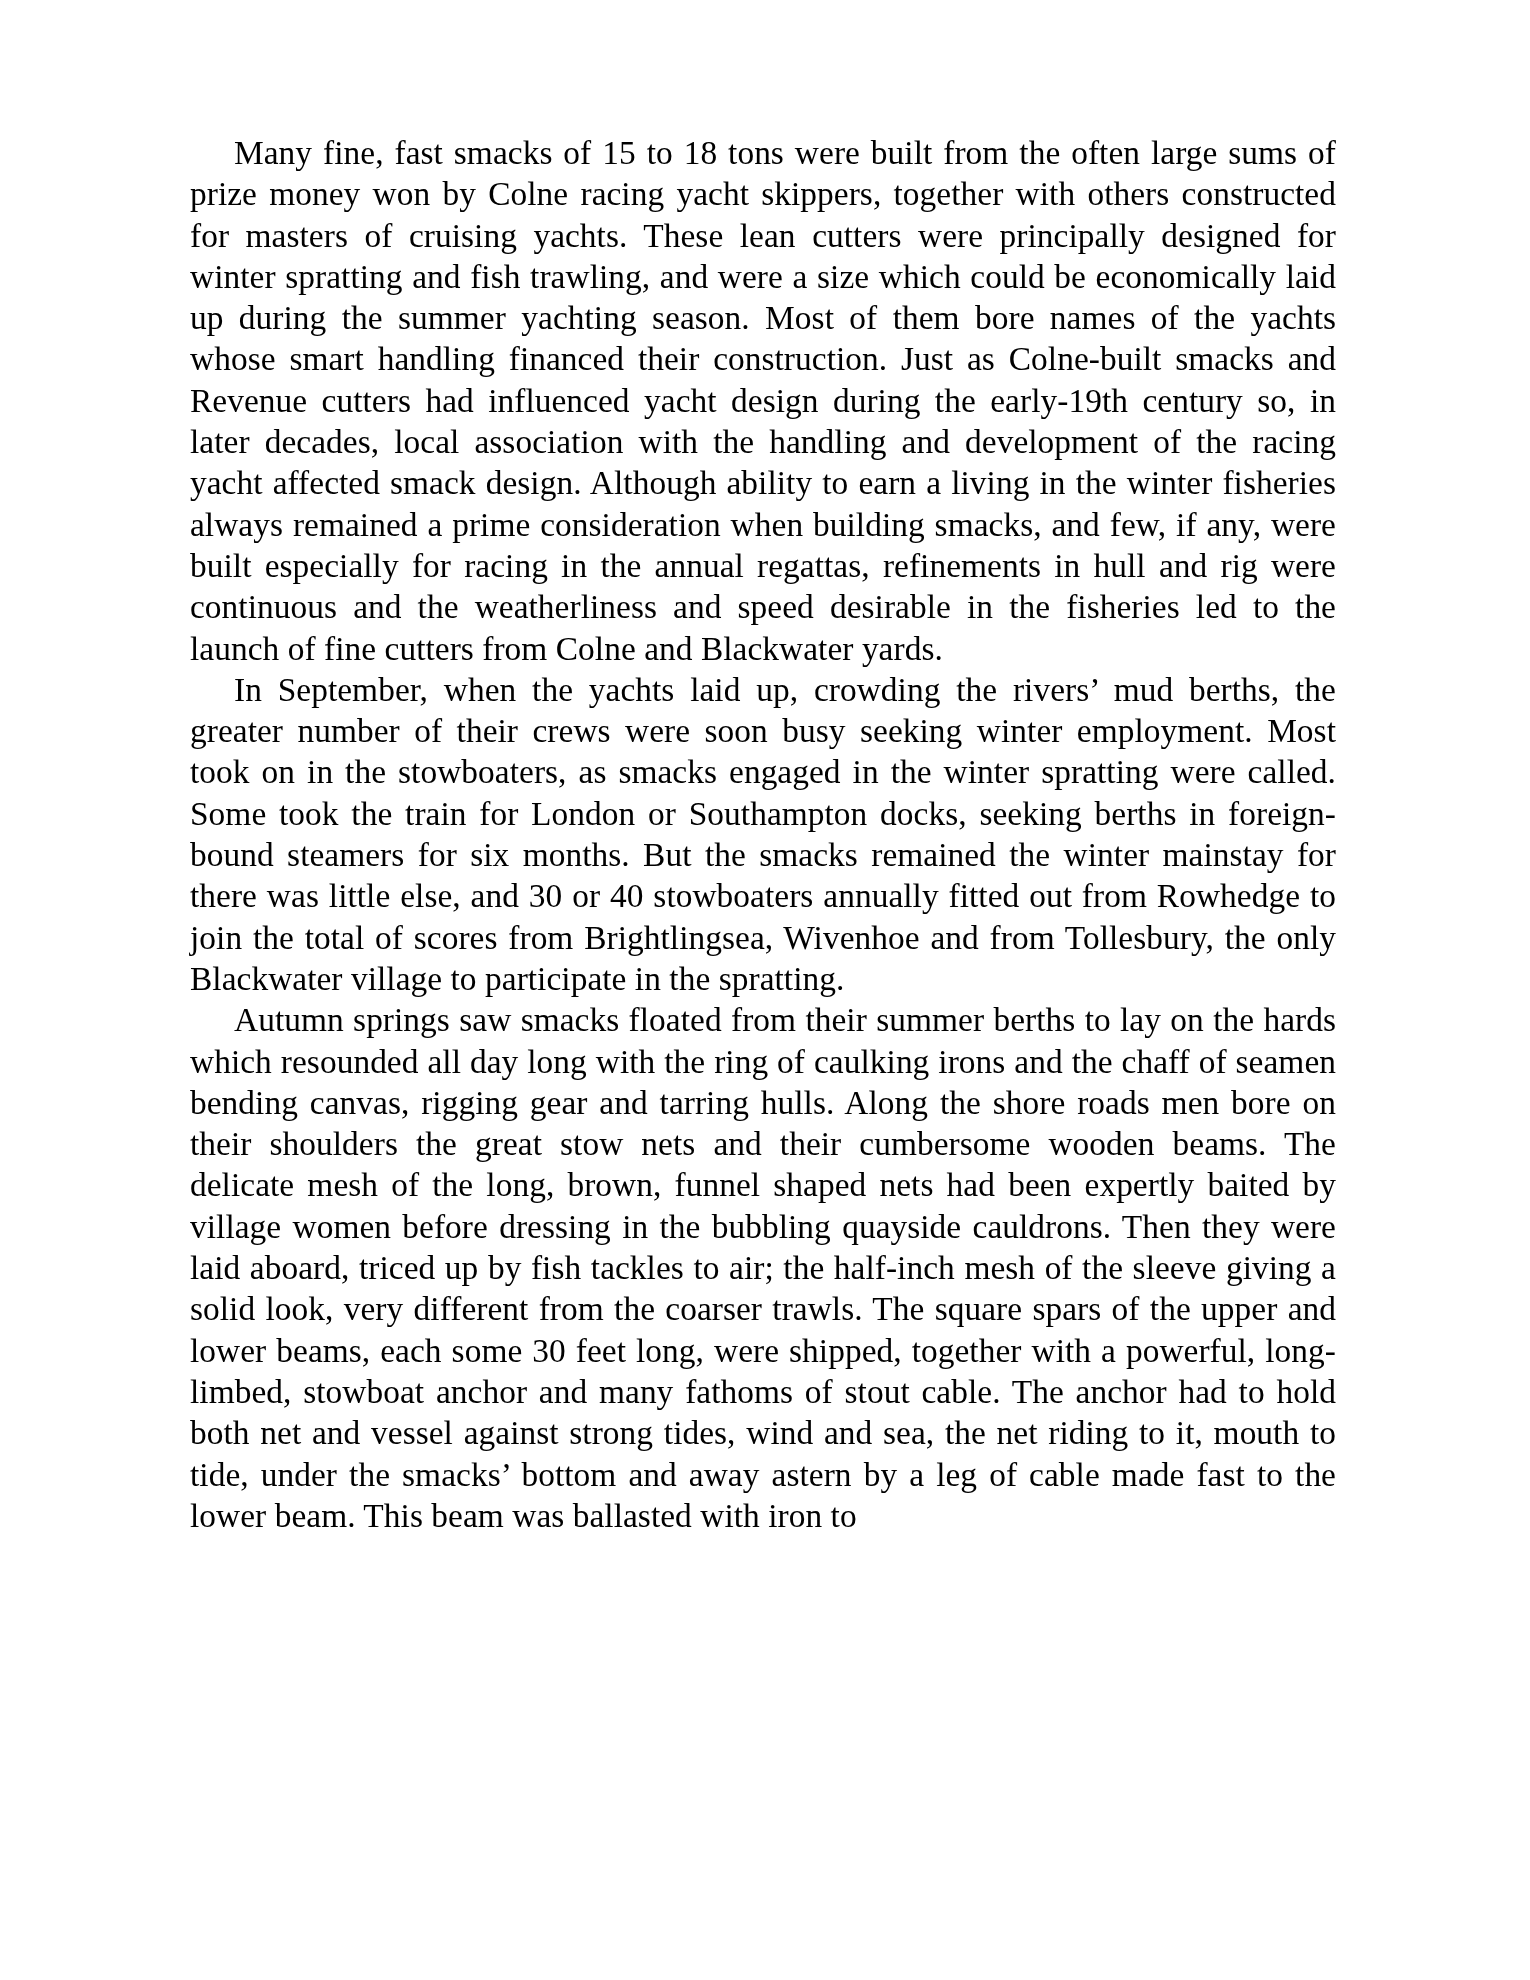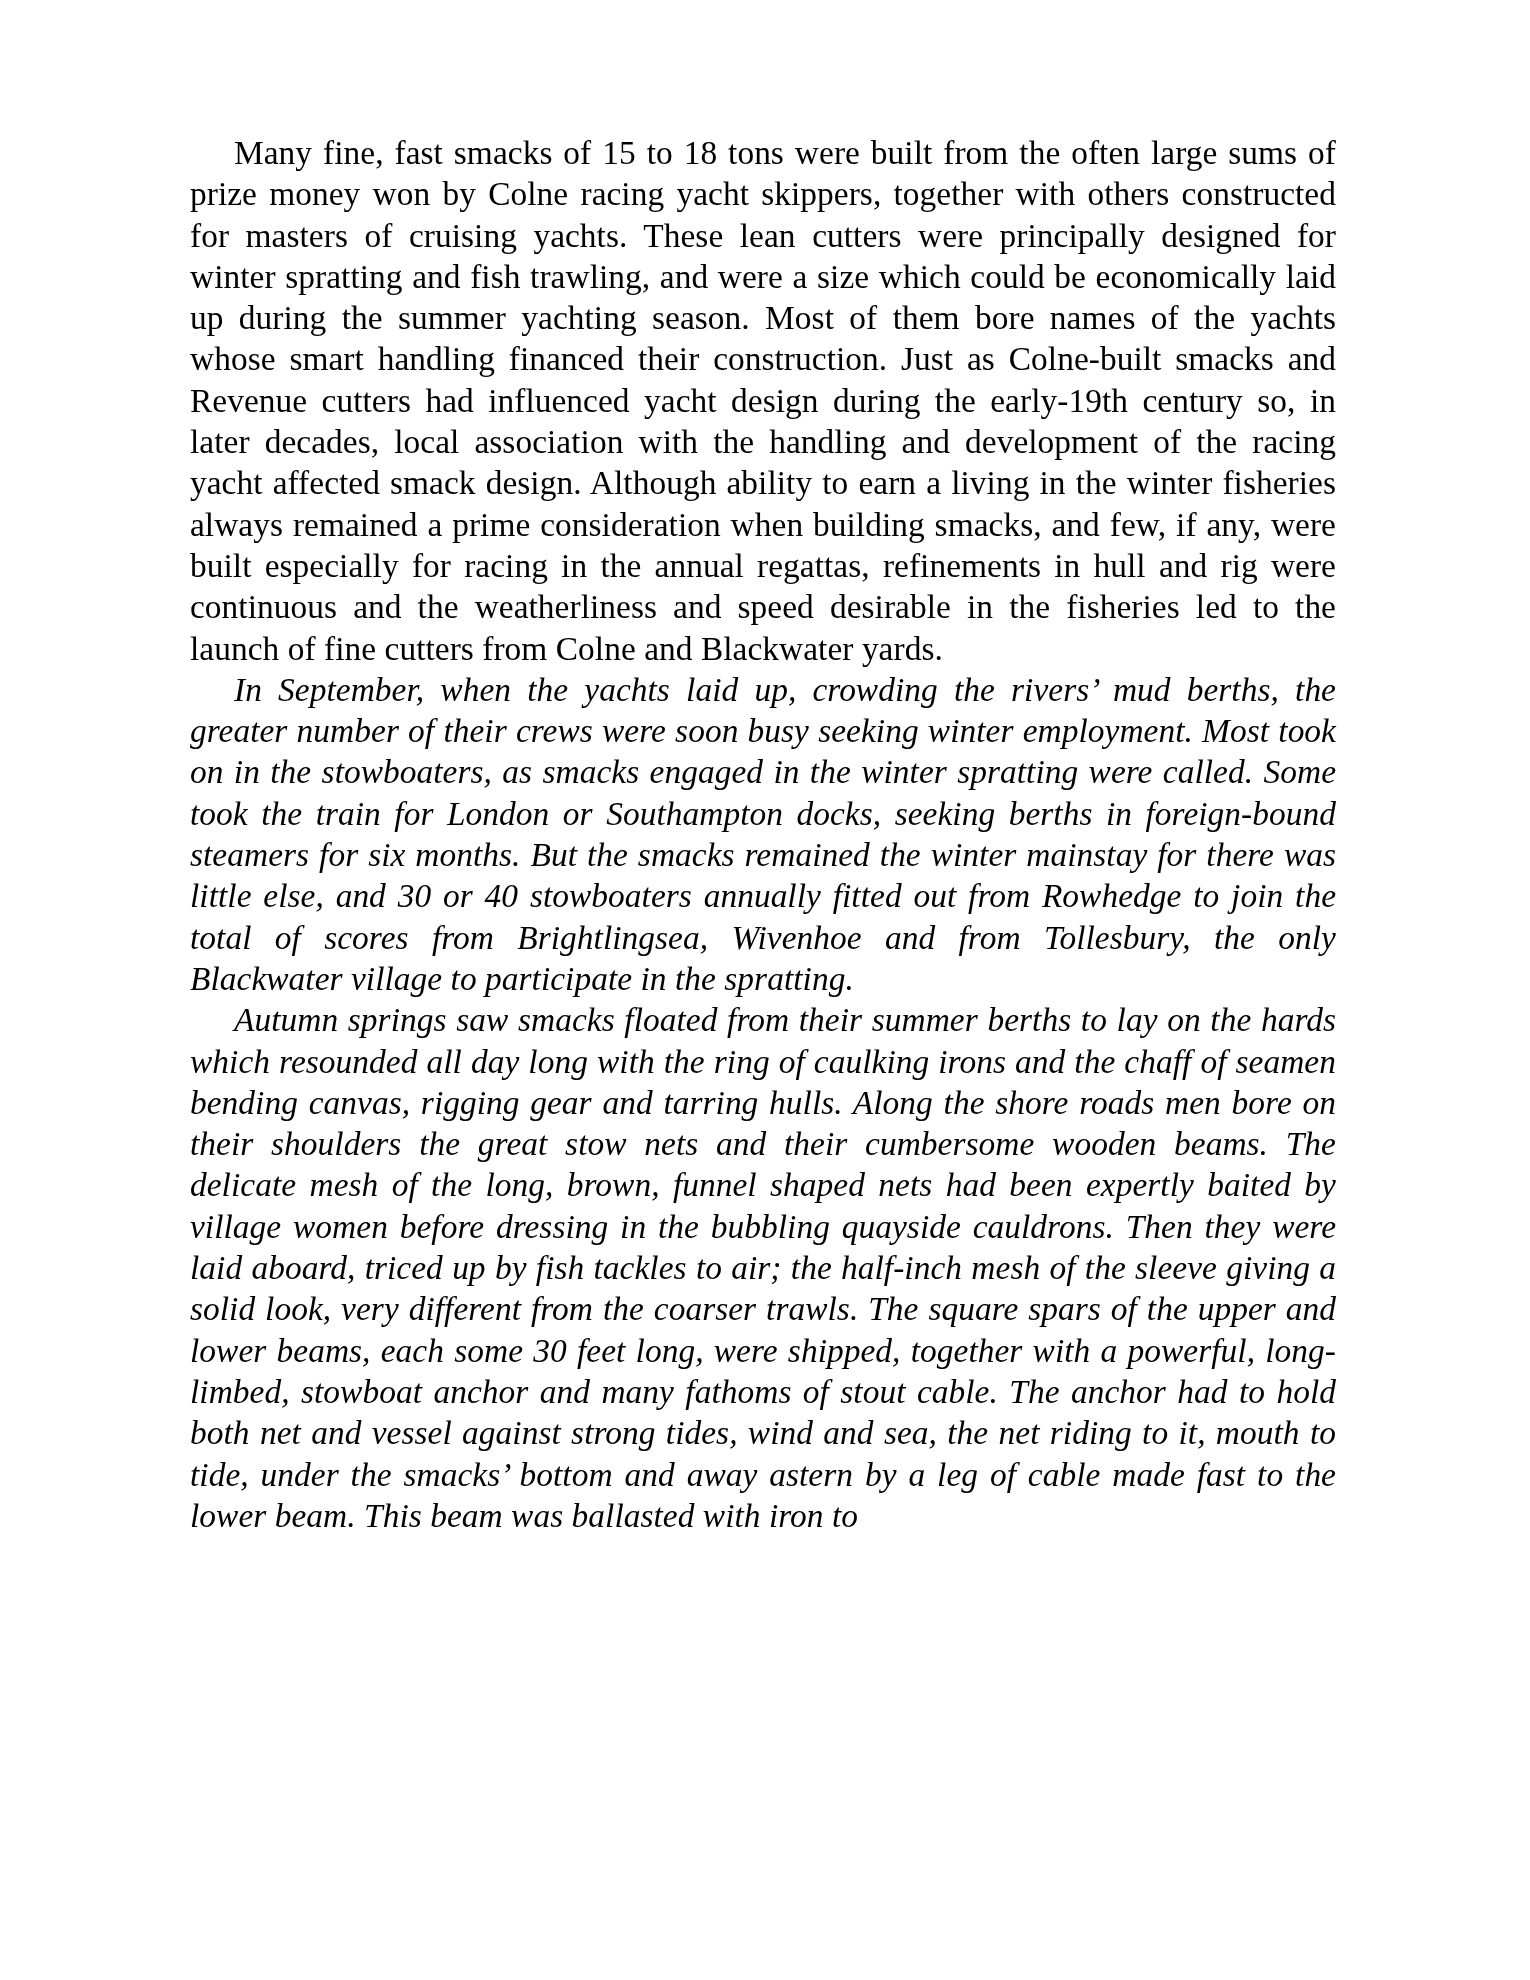--- a/index.html
+++ b/index.html
@@ -34,21 +34,20 @@
     text-indent: 44px;
     font-size: 33.4px;
     line-height: 41.3px;
     letter-spacing: 0.05px;
     word-spacing: 0px;
     hyphens: none;
     -webkit-hyphens: none;
   }
   .para + .para {
     margin-top: 0px;
-    font-style: italic;
   }
 </style>
 </head>
 <body>
 
 <div class="page">
   <div class="text-column">
     <p class="para">Many fine, fast smacks of 15 to 18 tons were built from the often large sums of prize money won by Colne racing yacht skippers, together with others constructed for masters of cruising yachts. These lean cutters were principally designed for winter spratting and fish trawling, and were a size which could be economically laid up during the summer yachting season. Most of them bore names of the yachts whose smart handling financed their construction. Just as Colne-built smacks and Revenue cutters had influenced yacht design during the early-19th century so, in later decades, local association with the handling and development of the racing yacht affected smack design. Although ability to earn a living in the winter fisheries always remained a prime consideration when building smacks, and few, if any, were built especially for racing in the annual regattas, refinements in hull and rig were continuous and the weatherliness and speed desirable in the fisheries led to the launch of fine cutters from Colne and Blackwater yards.</p>
     <p class="para">In September, when the yachts laid up, crowding the rivers’ mud berths, the greater number of their crews were soon busy seeking winter employment. Most took on in the stowboaters, as smacks engaged in the winter spratting were called. Some took the train for London or Southampton docks, seeking berths in foreign-bound steamers for six months. But the smacks remained the winter mainstay for there was little else, and 30 or 40 stowboaters annually fitted out from Rowhedge to join the total of scores from Brightlingsea, Wivenhoe and from Tollesbury, the only Blackwater village to participate in the spratting.</p>
     <p class="para">Autumn springs saw smacks floated from their summer berths to lay on the hards which resounded all day long with the ring of caulking irons and the chaff of seamen bending canvas, rigging gear and tarring hulls. Along the shore roads men bore on their shoulders the great stow nets and their cumbersome wooden beams. The delicate mesh of the long, brown, funnel shaped nets had been expertly baited by village women before dressing in the bubbling quayside cauldrons. Then they were laid aboard, triced up by fish tackles to air; the half-inch mesh of the sleeve giving a solid look, very different from the coarser trawls. The square spars of the upper and lower beams, each some 30 feet long, were shipped, together with a powerful, long-limbed, stowboat anchor and many fathoms of stout cable. The anchor had to hold both net and vessel against strong tides, wind and sea, the net riding to it, mouth to tide, under the smacks’ bottom and away astern by a leg of cable made fast to the lower beam. This beam was ballasted with iron to</p>

